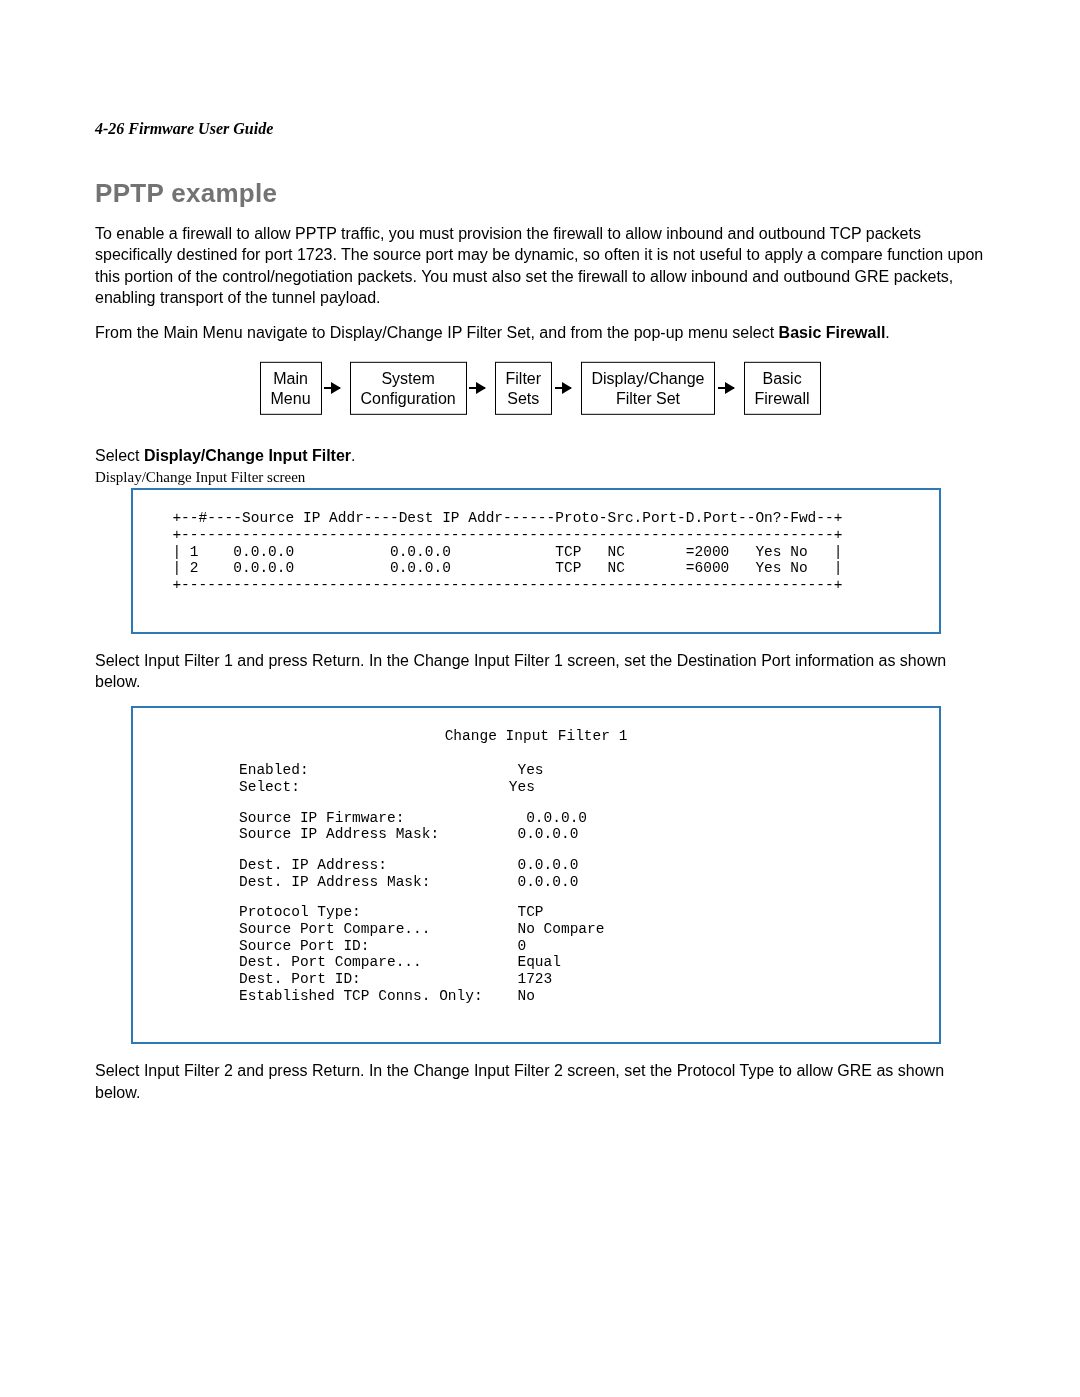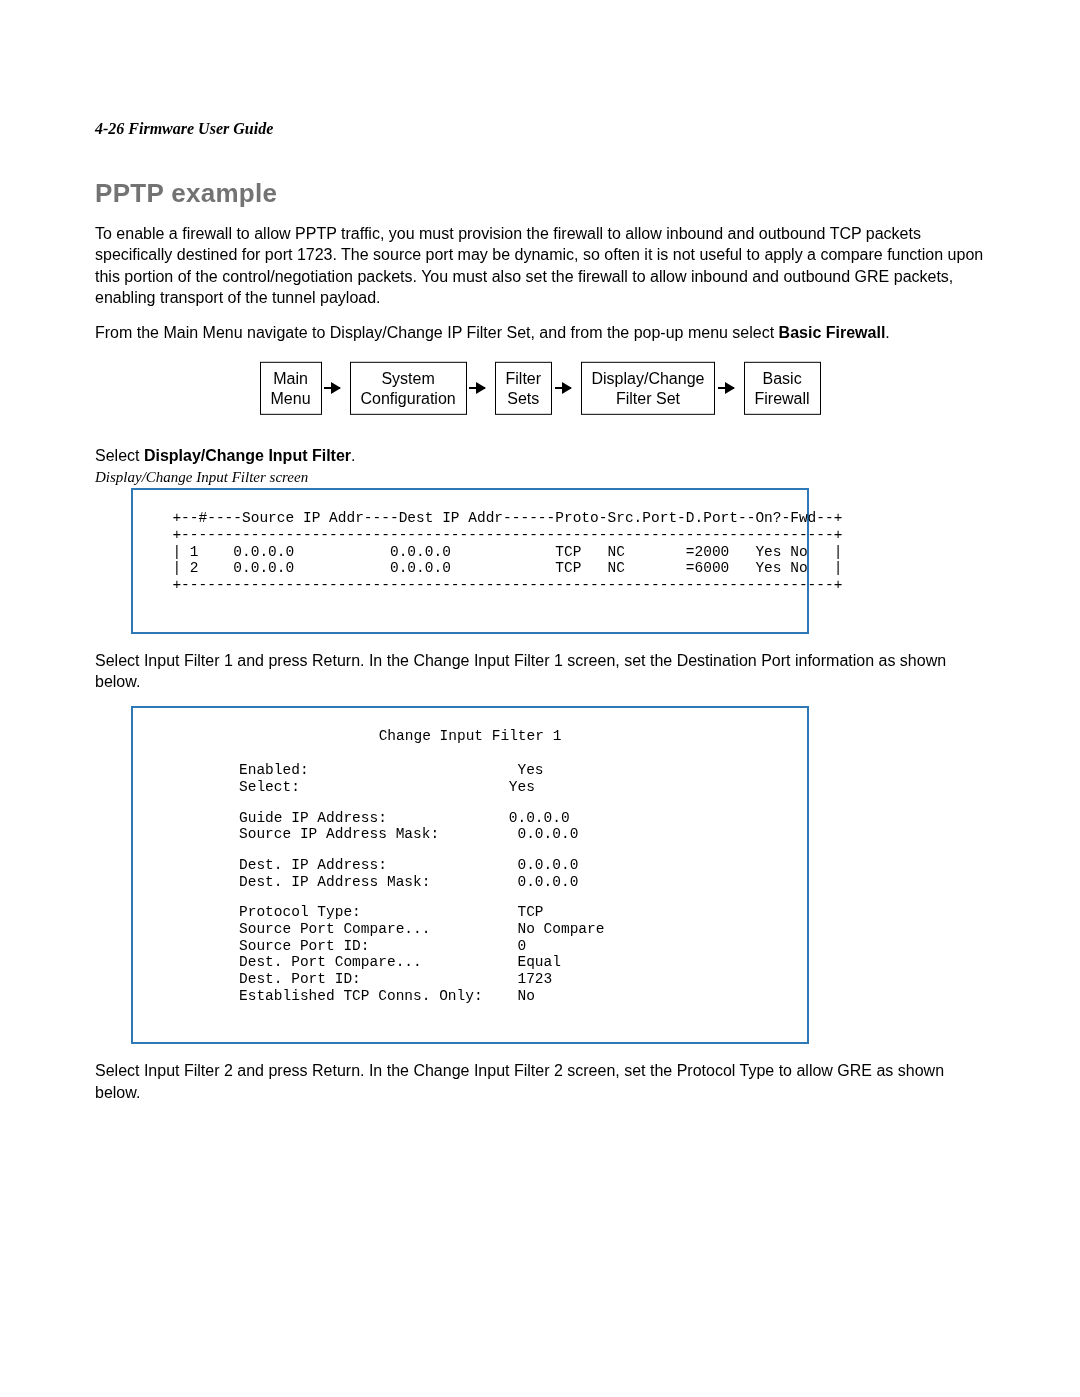--- a/index.html
+++ b/index.html
@@ -70,31 +70,30 @@
     border-left: 10px solid #000;
     border-top: 6px solid transparent;
     border-bottom: 6px solid transparent;
   }
 
   .instr {
     font-size: 16px;
     margin: 6px 0 4px 0;
   }
   .fig-caption {
-    font-style: italic;
     font-size: 15px;
     margin: 2px 0 0 0;
     font-family: Georgia, 'Times New Roman', serif;
   }
 
   .screen-panel {
     border: 2px solid #2e78b5;
     padding: 20px 22px 38px 22px;
     margin: 2px 0 16px 36px;
-    width: 678px;
+    width: 810px;
     box-sizing: border-box;
   }
   .mono {
     font-family: "Courier New", Courier, monospace;
     white-space: pre;
     font-size: 14.5px;
     line-height: 1.15;
   }
 
   .form-title {
@@ -161,21 +160,21 @@
 
   <p class="body-text">Select Input Filter 1 and press Return. In the Change Input Filter 1 screen, set the Destination Port information as shown below.</p>
 
   <div class="screen-panel">
     <div class="form-title">Change Input Filter 1</div>
     <div class="form-block" id="form-g1">
         <div class="form-row">Enabled:                        Yes</div>
         <div class="form-row">Select:                        Yes</div>
       </div>
     <div class="form-block" id="form-g2">
-        <div class="form-row">Guide IP Address:              0.0.0.0</div>
+        <div class="form-row">Source IP Firmware:              0.0.0.0</div>
         <div class="form-row">Source IP Address Mask:         0.0.0.0</div>
       </div>
     <div class="form-block" id="form-g3">
         <div class="form-row">Dest. IP Address:               0.0.0.0</div>
         <div class="form-row">Dest. IP Address Mask:          0.0.0.0</div>
       </div>
     <div class="form-block" id="form-g4" style="margin-bottom:0;">
         <div class="form-row">Protocol Type:                  TCP</div>
         <div class="form-row">Source Port Compare...          No Compare</div>
         <div class="form-row">Source Port ID:                 0</div>

